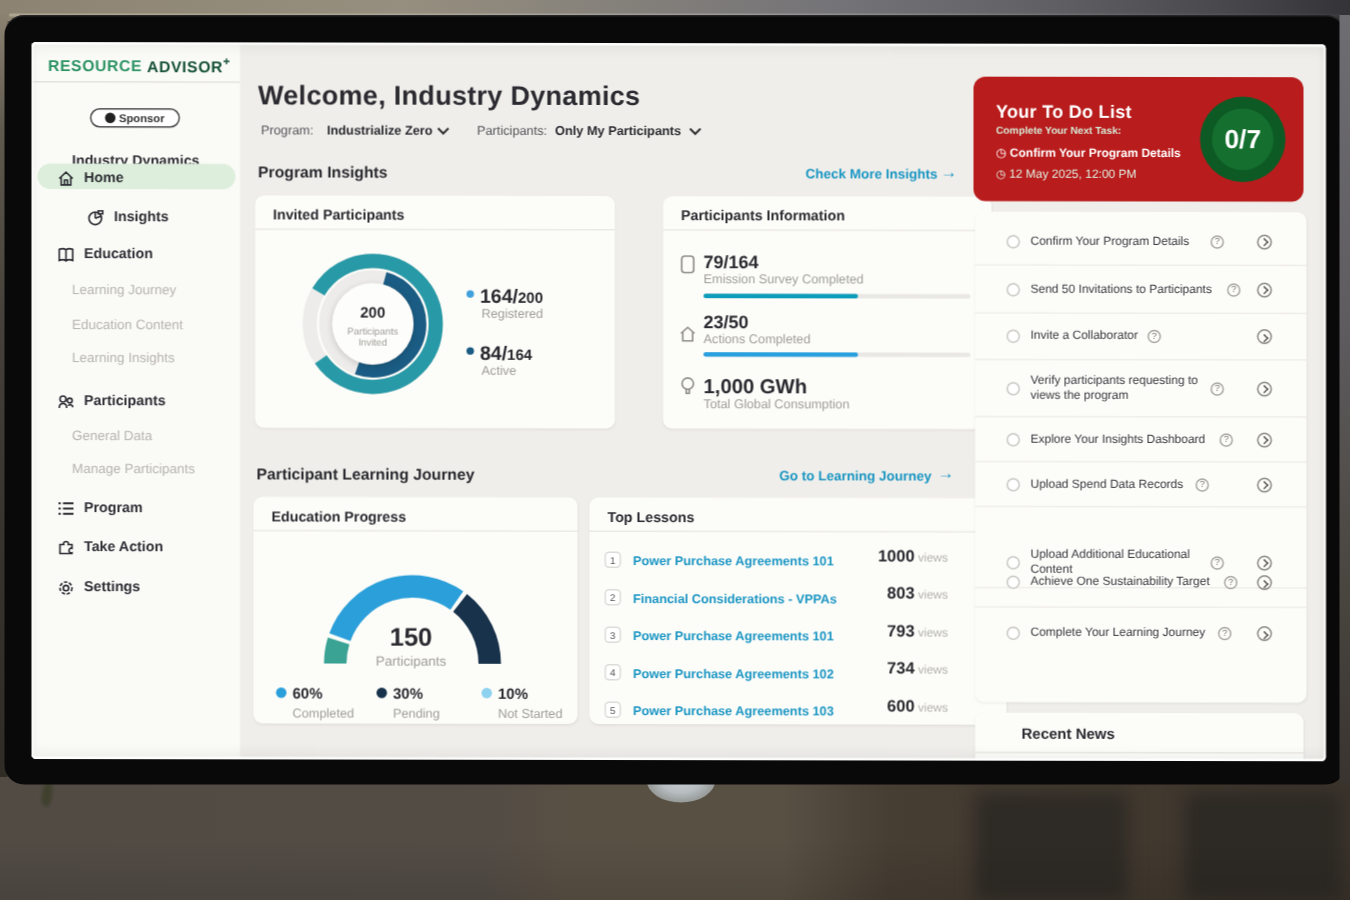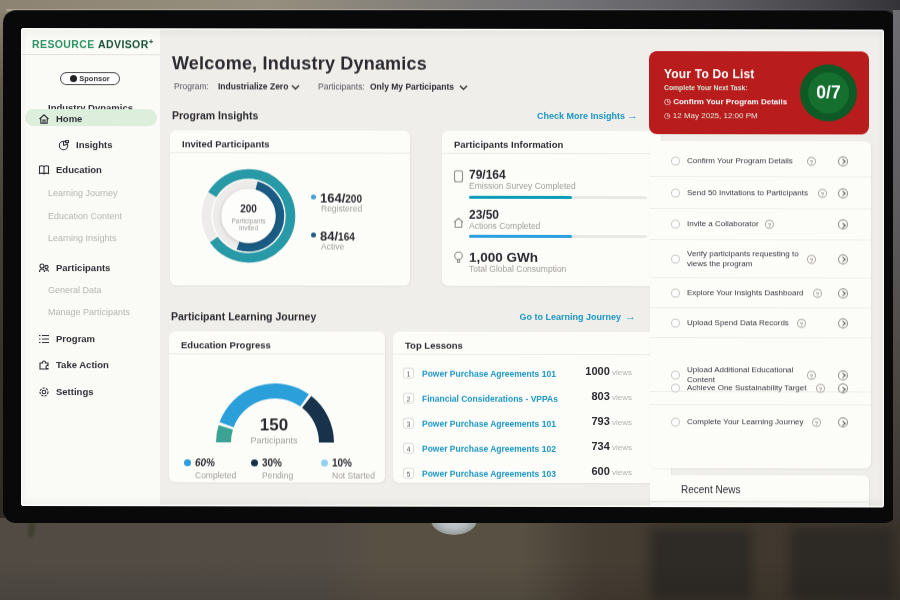--- a/index.html
+++ b/index.html
@@ -215,21 +215,21 @@
       <div class="cdiv"></div>
       <svg class="abs" style="left:46px;top:51px;" width="120" height="62" viewBox="0 0 120 62">
         <g transform="translate(60,60)">
           <path d="M -51.5 0 A 51.5 51.5 0 0 1 -49.25 -15.06" fill="none" stroke="#3aa394" stroke-width="15"></path>
           <path d="M -48.4 -17.61 A 51.5 51.5 0 0 1 29.54 -42.19" fill="none" stroke="#2b9fd9" stroke-width="15"></path>
           <path d="M 31.71 -40.58 A 51.5 51.5 0 0 1 51.5 0" fill="none" stroke="#17324a" stroke-width="15"></path>
         </g>
       </svg>
       <div class="abs" style="left:55px;top:84px;width:100px;text-align:center;font-size:17px;font-weight:bold;color:#2b2b31;">150</div>
       <div class="abs gray" style="left:55px;top:104px;width:100px;text-align:center;font-size:9px;">Participants</div>
-      <div class="abs" style="left:15px;top:126px;font-size:10px;font-weight:bold;color:#2b2b31;font-style:italic;"><span style="display:inline-block;width:7px;height:7px;border-radius:50%;background:#2b9fd9;vertical-align:0px;margin-right:4px;"></span>60%</div>
+      <div class="abs" style="left:15px;top:126px;font-size:10px;font-weight:bold;color:#2b2b31;"><span style="display:inline-block;width:7px;height:7px;border-radius:50%;background:#2b9fd9;vertical-align:0px;margin-right:4px;"></span>60%</div>
       <div class="abs gray" style="left:26px;top:139px;font-size:8.5px;">Completed</div>
       <div class="abs" style="left:82px;top:126px;font-size:10px;font-weight:bold;color:#2b2b31;"><span style="display:inline-block;width:7px;height:7px;border-radius:50%;background:#17324a;vertical-align:0px;margin-right:4px;"></span>30%</div>
       <div class="abs gray" style="left:93px;top:139px;font-size:8.5px;">Pending</div>
       <div class="abs" style="left:152px;top:126px;font-size:10px;font-weight:bold;color:#2b2b31;"><span style="display:inline-block;width:7px;height:7px;border-radius:50%;background:#8ed2f0;vertical-align:0px;margin-right:4px;"></span>10%</div>
       <div class="abs gray" style="left:163px;top:139px;font-size:8.5px;">Not Started</div>
     </div>
 
     <div class="card abs" style="left:372px;top:303px;width:278px;height:151px;">
       <div class="chead">Top Lessons</div>
       <div class="cdiv"></div>
@@ -321,17 +321,17 @@
       </div>
       <div class="task" style="top:264px;height:34px;border-bottom:none;">
         <span class="cb"></span>
         <span class="ttx">Complete Your Learning Journey</span>
         <span class="qm" style="left:162px;">?</span>
         <span class="chev"></span>
       </div>
     </div>
 
     <div class="card abs" style="left:629px;top:446px;width:219px;height:60px;">
-      <div class="abs" style="left:11px;top:9px;font-size:10px;font-weight:normal;color:#2b2b31;padding-left:20px;">Recent News</div>
+      <div class="abs" style="left:11px;top:9px;font-size:10px;font-weight:bold;color:#2b2b31;padding-left:20px;">Recent News</div>
       <div class="abs" style="left:0;top:26px;width:219px;height:1px;background:#ebeae6;"></div>
     </div>
     <div id="vignette" class="abs"></div>
   </div>
 
 </body></html>

